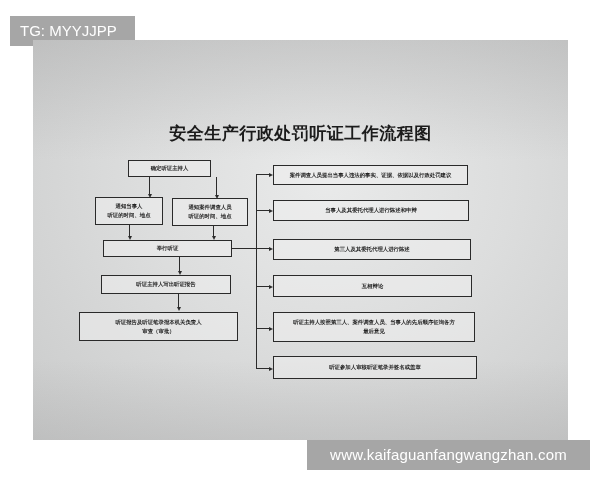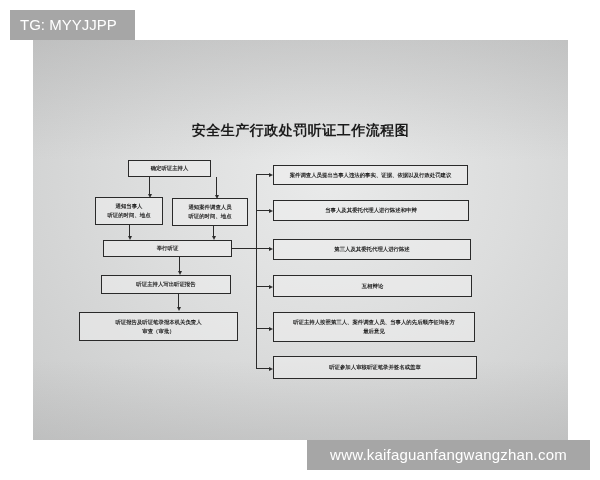--- a/index.html
+++ b/index.html
@@ -6,31 +6,31 @@
   body { width:600px; height:480px; background:#ffffff; position:relative; overflow:hidden;
          font-family:"DejaVu Sans", sans-serif; }
   .photo { position:absolute; left:33px; top:40px; width:535px; height:400px;
            background: radial-gradient(ellipse at 55% 35%, #e9eaea 0%, #dcdddd 45%, #c9caca 100%);
            overflow:hidden; }
   .photo .shade-top { position:absolute; left:0; top:0; width:100%; height:120px;
            background: linear-gradient(180deg, rgba(160,160,160,0.35), rgba(200,200,200,0)); }
   .photo .shade-bottom { position:absolute; left:0; bottom:0; width:100%; height:80px;
            background: linear-gradient(0deg, rgba(170,170,170,0.35), rgba(200,200,200,0)); }
   .title { position:absolute; left:0; width:100%; top:82px; text-align:center;
-           font-family:"DejaVu Serif", serif; font-weight:bold; font-size:14px; color:#1b1b1b; letter-spacing:0.5px; }
+           font-family:"DejaVu Serif", serif; font-weight:bold; font-size:17px; color:#1b1b1b; letter-spacing:0.5px; }
   .box { position:absolute; border:1.6px solid #2a2a2a; background:rgba(238,239,239,0.55);
          display:flex; align-items:center; justify-content:center; text-align:center;
          font-size:5.4px; font-weight:bold; color:#222; line-height:9px; box-sizing:border-box; padding:0 2px; }
   .box span { display:block; }
   .line { position:absolute; background:#2b2b2b; }
   .arrow-down { position:absolute; width:0; height:0; border-left:2.2px solid transparent;
                 border-right:2.2px solid transparent; border-top:4px solid #2b2b2b; }
   .arrow-right { position:absolute; width:0; height:0; border-top:2.2px solid transparent;
                  border-bottom:2.2px solid transparent; border-left:4px solid #2b2b2b; }
-  .watermark-tl { position:absolute; left:10px; top:10px; width:125px; height:30px;
+  .watermark-tl { position:absolute; left:10px; top:16px; width:125px; height:30px;
                   background:#a6a6a6; color:#ffffff; font-family:"Liberation Sans", sans-serif;
                   font-size:15px; line-height:30px; padding-left:10px; box-sizing:border-box; }
   .watermark-br { position:absolute; left:307px; top:440px; width:283px; height:30px;
                   background:#a6a6a6; color:#ffffff; font-family:"Liberation Sans", sans-serif;
                   font-size:15px; line-height:30px; text-align:center; letter-spacing:0.2px; }
 </style>
 </head>
 <body>
 
 <div class="watermark-tl">TG: MYYJJPP</div>

